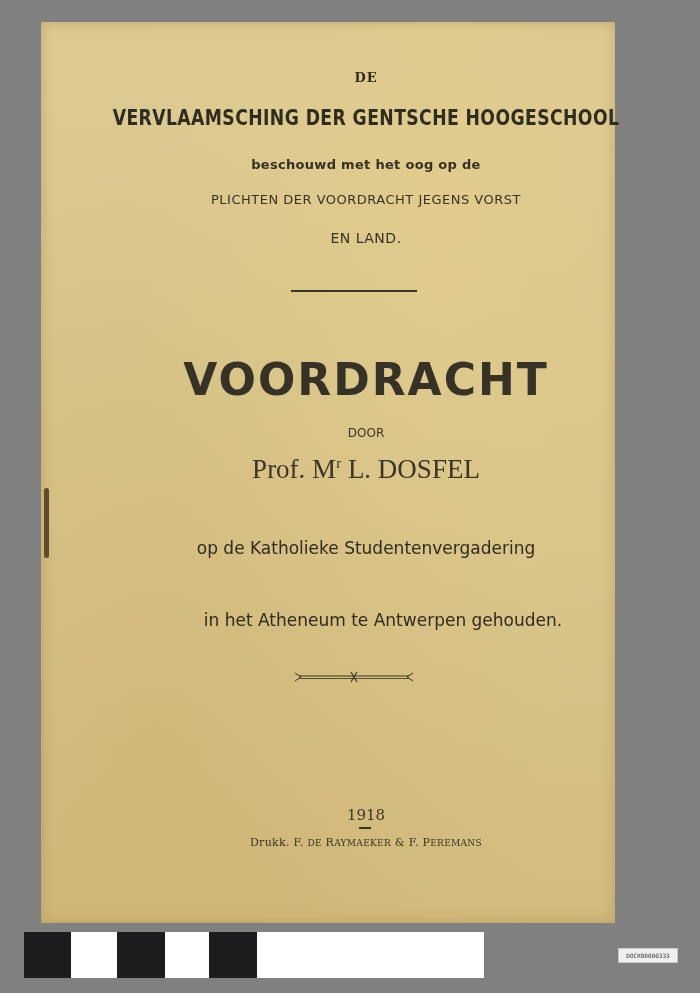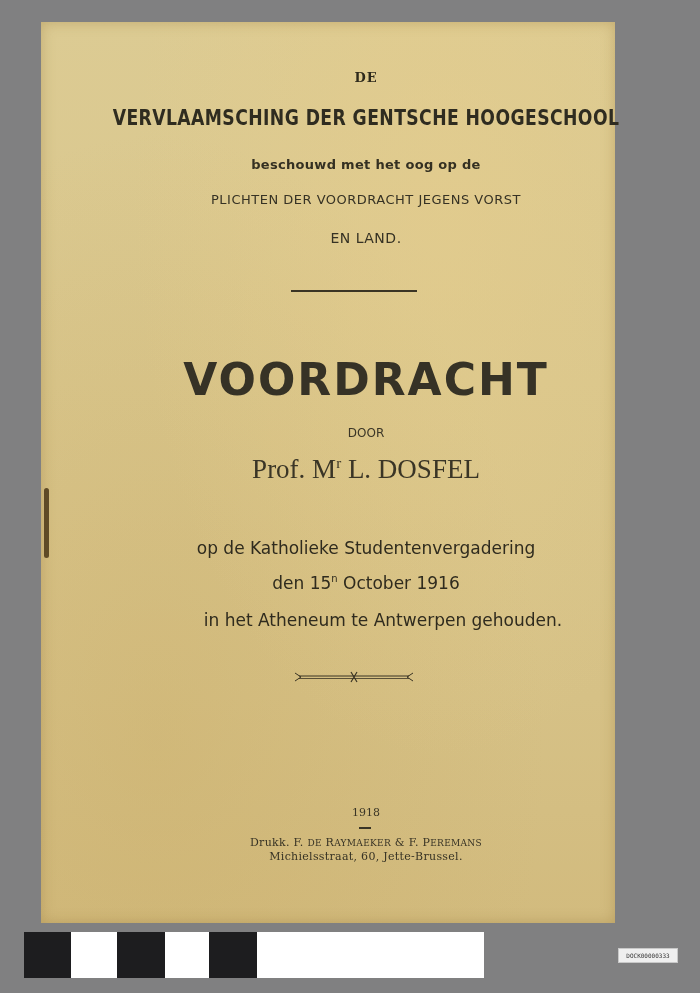--- a/index.html
+++ b/index.html
@@ -39,21 +39,21 @@
     }
     .door { top: 404px; font-family: "DejaVu Sans", sans-serif; font-size: 12px; color: #3b3627; }
     .author { top: 432px; font-family: "Liberation Serif", serif; font-size: 27px; color: #3a3526; }
     .author sup { font-size: 15px; }
     .info { font-family: "DejaVu Sans", sans-serif; font-weight: normal; font-size: 17px; color: #2f2b1e; }
     .info1 { top: 516px; }
     .info2 { top: 551px; }
     .info3 { top: 588px; padding-left: 17px; }
     .info2 sup { font-size: 10px; }
     .ornament { position: absolute; left: 252px; top: 648px; width: 122px; height: 14px; }
-    .year { top: 784px; font-family: "DejaVu Serif", serif; font-size: 11px; color: #3a3526; }
+    .year { top: 784px; font-family: "DejaVu Serif", serif; font-size: 15px; color: #3a3526; }
     .dash { position: absolute; left: 318px; top: 805px; width: 12px; height: 2px; background: #3a3526; }
     .printer { top: 814px; font-family: "DejaVu Serif", serif; font-size: 11px; color: #363224; letter-spacing: 0.3px; }
     .printer .sc { font-size: 9px; text-transform: uppercase; }
     .address { top: 828px; font-family: "DejaVu Serif", serif; font-size: 11px; color: #363224; letter-spacing: 0.3px; }
 
     .colorbar { position: absolute; left: 24px; top: 932px; height: 46px; display: flex; }
     .colorbar .swatch { height: 46px; }
     .label-tag {
       position: absolute; left: 618px; top: 948px; width: 58px; height: 13px;
       background: #efefef; border: 1px solid #c8c8c8; font-family: "DejaVu Sans Mono", monospace;
@@ -74,39 +74,35 @@
 
   <div class="rule"></div>
 
   <div class="line voordracht">VOORDRACHT</div>
   <div class="line door">DOOR</div>
   <div class="line author">
     <span>Prof. M</span><sup>r</sup><span> L. DOSFEL</span>
   </div>
 
   <div class="line info info1">op de Katholieke Studentenvergadering</div>
-  <div class="line info info2">
-    <span>den 15</span><sup>n</sup><span> October 1916</span>
-  </div>
   <div class="line info info3">in het Atheneum te Antwerpen  gehouden.</div>
 
   <svg class="ornament" viewBox="0 0 122 14">
     <line x1="6" y1="6" x2="116" y2="6" stroke="#3a3424" stroke-width="1.2"></line>
     <line x1="6" y1="8.5" x2="116" y2="8.5" stroke="#3a3424" stroke-width="0.8"></line>
     <path d="M2 3 L8 7 L2 11" fill="none" stroke="#3a3424" stroke-width="1"></path>
     <path d="M120 3 L114 7 L120 11" fill="none" stroke="#3a3424" stroke-width="1"></path>
     <path d="M58 2 L64 12 M64 2 L58 12" stroke="#3a3424" stroke-width="1.2"></path>
   </svg>
 
   <div class="line year">1918</div>
   <div class="dash"></div>
   <div class="line printer">
     <span>Drukk. F. </span><span class="sc">de</span><span> R</span><span class="sc">aymaeker</span><span> &amp; F. P</span><span class="sc">eremans</span>
   </div>
-  <div class="line address">Michielsstraat, 60, Jette-Brussel.</div>
 </div>
 
 <div class="colorbar" id="colorbar">
     <div class="swatch" style="width: 47px; background: rgb(29, 29, 31);"></div>
     <div class="swatch" style="width: 46px; background: rgb(255, 255, 255);"></div>
     <div class="swatch" style="width: 48px; background: rgb(29, 29, 31);"></div>
     <div class="swatch" style="width: 44px; background: rgb(255, 255, 255);"></div>
     <div class="swatch" style="width: 48px; background: rgb(29, 29, 31);"></div>
     <div class="swatch" style="width: 227px; background: rgb(255, 255, 255);"></div>
   </div>

